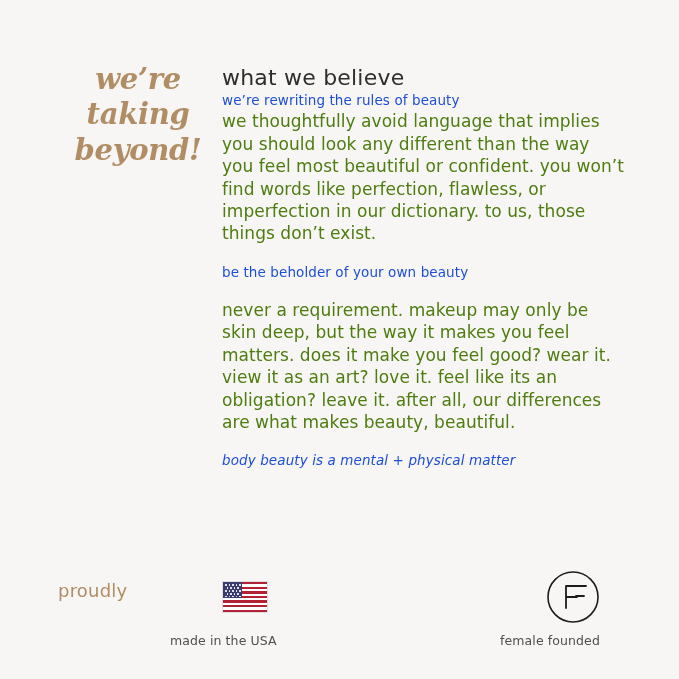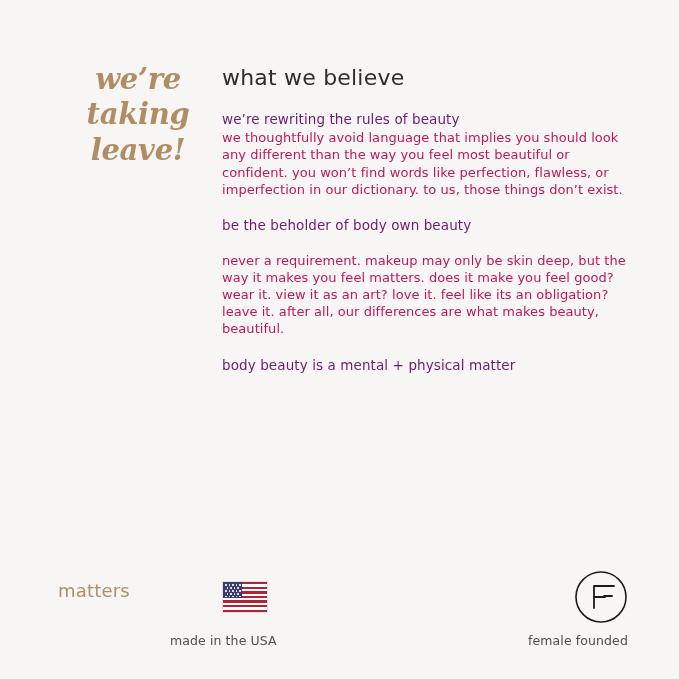--- a/index.html
+++ b/index.html
@@ -46,39 +46,40 @@
     left: 222px;
     top: 66px;
     width: 404px;
   }
   .main-title {
     font-size: 22px;
     line-height: 1.1;
     color: #2e2e2e;
     font-weight: 400;
     letter-spacing: 0.2px;
-    margin: 0 0 21px 0;
+    margin: 0 0 2px 0;
   }
   .section {
     margin-bottom: 19px;
   }
   .section:last-child {
     margin-bottom: 4px;
+    font-style: italic;
   }
   .section-title {
     font-size: 13.5px;
-    color: #701a75;
+    color: #1d4ed8;
     margin: 0 0 2px 0;
     font-weight: 400;
     letter-spacing: 0.1px;
   }
   .section-body {
-    font-size: 13px;
+    font-size: 17px;
     line-height: 1.32;
-    color: #be185d;
+    color: #4d7c0f;
     margin: 0;
     letter-spacing: 0.05px;
   }
 
   
   .footer {
     position: absolute;
     left: 0;
     top: 560px;
     width: 679px;
@@ -92,21 +93,21 @@
     color: #b08d64;
     letter-spacing: 0.2px;
   }
   .badge {
     position: absolute;
     top: 8px;
     text-align: left;
   }
   .badge-usa   { left: 170px; width: 150px; }
   .badge-cf    { left: 325px; width: 165px; }
-  .badge-ff    { left: 528px; width: 145px; }
+  .badge-ff    { left: 500px; width: 145px; }
 
   .badge-art {
     height: 58px;
     display: flex;
     align-items: center;
     justify-content: center;
   }
   .badge-label {
     margin-top: 7px;
     font-size: 12.5px;
@@ -147,47 +148,47 @@
   }
 </style>
 </head>
 <body>
 
 <div class="page">
 
   <div class="headline">
     <span>we’re</span>
     <span>taking</span>
-    <span>leave!</span>
+    <span>beyond!</span>
   </div>
 
   <div class="content">
     <h1 class="main-title">what we believe</h1>
 
     <div class="section">
       <h2 class="section-title">we’re rewriting the rules of beauty</h2>
       <p class="section-body">we thoughtfully avoid language that implies you should look any different than the way you feel most beautiful or confident. you won’t find words like perfection, flawless, or imperfection in our dictionary. to us, those things don’t exist.</p>
     </div>
 
     <div class="section">
-      <h2 class="section-title">be the beholder of body own beauty</h2>
+      <h2 class="section-title">be the beholder of your own beauty</h2>
     </div>
 
     <div class="section">
       <p class="section-body">never a requirement. makeup may only be skin deep, but the way it makes you feel matters. does it make you feel good? wear it. view it as an art? love it. feel like its an obligation? leave it. after all, our differences are what makes beauty, beautiful.</p>
     </div>
 
     <div class="section">
       <h2 class="section-title">body beauty is a mental + physical matter</h2>
     </div>
   </div>
 
   <div class="footer">
 
-    <div class="proudly">matters</div>
+    <div class="proudly">proudly</div>
 
     <div class="badge badge-usa">
       <div class="badge-art">
         <div class="flag">
           <div class="stripe" style="top:0"></div>
           <div class="stripe" style="top:4.62px"></div>
           <div class="stripe" style="top:9.24px"></div>
           <div class="stripe" style="top:13.86px"></div>
           <div class="stripe" style="top:18.48px"></div>
           <div class="stripe" style="top:23.1px"></div>

